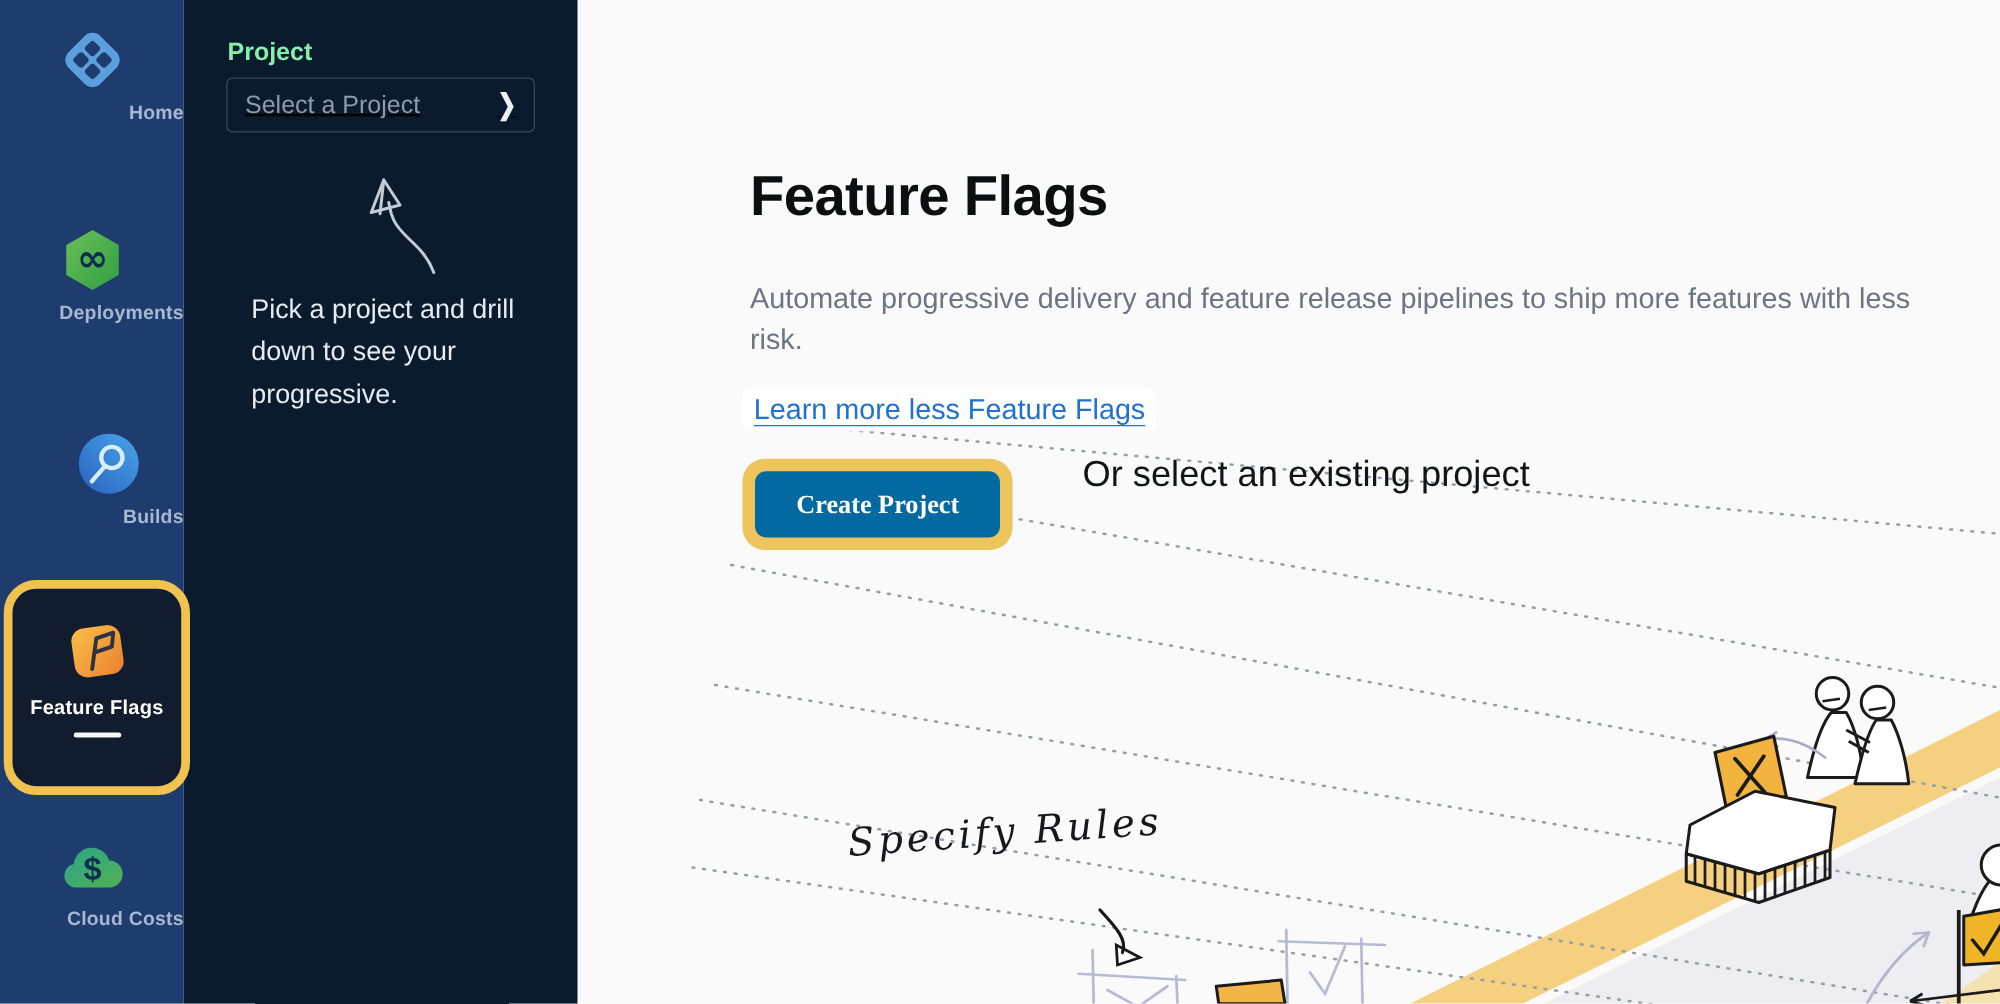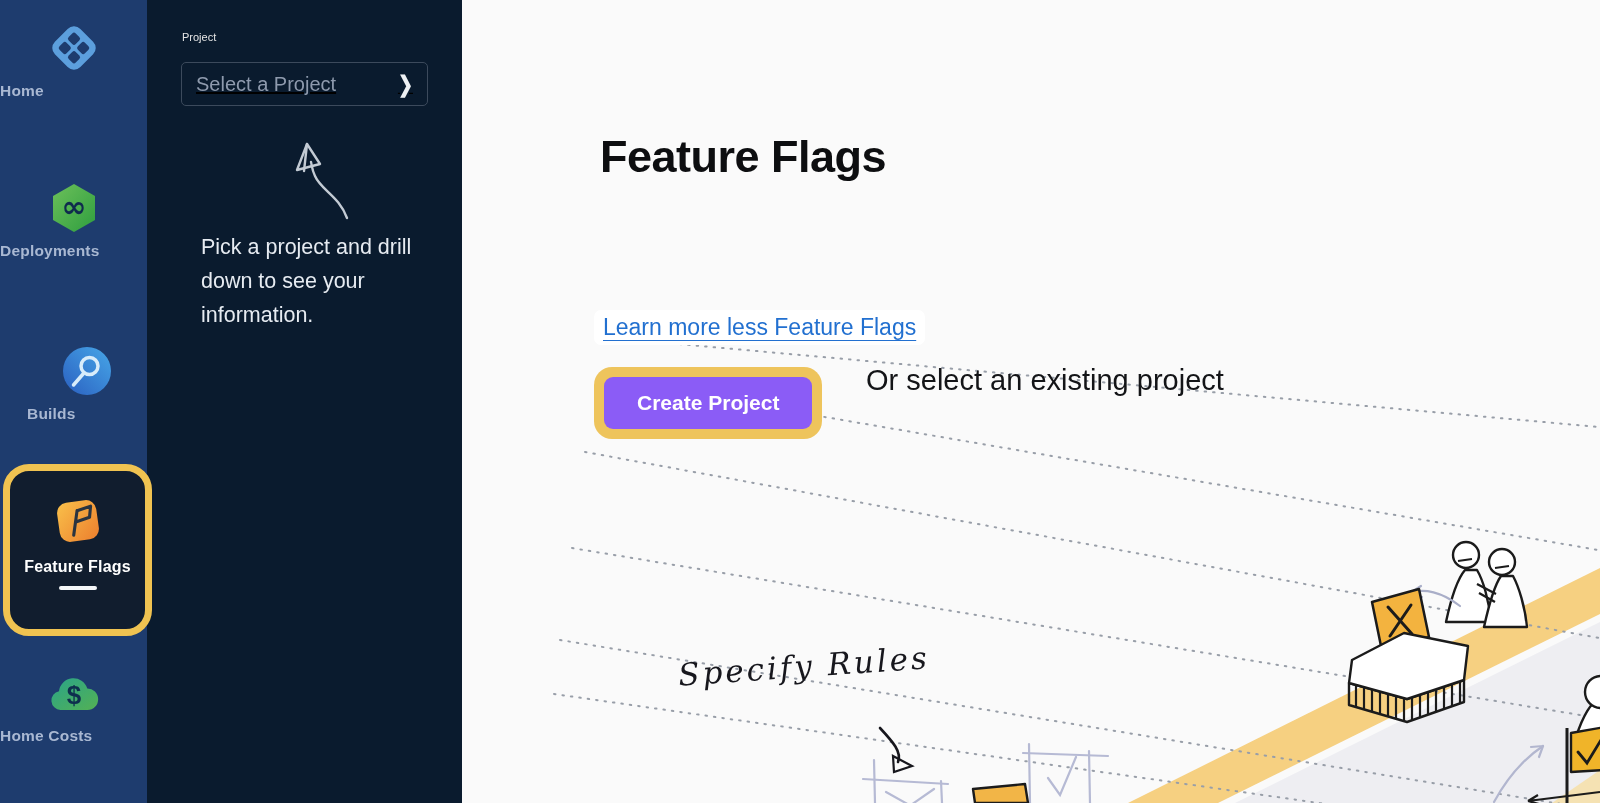--- a/index.html
+++ b/index.html
@@ -6,36 +6,36 @@
   html,body { width:1600px; height:803px; overflow:hidden; background:#fff;
               font-family:"Liberation Sans", sans-serif; }
   #app { position:relative; width:1600px; height:803px; background:#fafafa; }
 
   
   #illu { position:absolute; left:0; top:0; z-index:0; }
 
   
   #leftnav { position:absolute; left:0; top:0; width:147px; height:803px;
              background:#1e3c6e; z-index:3; }
-  .nav-item { position:absolute; left:0; width:147px; text-align:left; cursor:pointer; }
+  .nav-item { position:absolute; left:0; width:147px; text-align:right; cursor:pointer; }
   .nav-item .ic { display:block; margin:0 auto; }
   .nav-label { display:block; margin-top:7px; font-size:15.5px; font-weight:600;
                color:#a9b8d2; letter-spacing:.2px; }
   #ff-ring { position:absolute; left:3px; top:464px; width:149px; height:172px;
              border:7px solid #f0c351; border-radius:26px; background:#111d2e;
              z-index:4; cursor:pointer; }
   #ff-inner { position:relative; width:100%; height:100%; text-align:center; padding-top:22px; }
   #ff-inner .nav-label { color:#ffffff; font-weight:700; font-size:16px; margin-top:9px; }
   .ff-underline { display:block; width:38px; height:4px; border-radius:2px;
                   background:#f4f6f8; margin:10px auto 0; }
 
   
   #panel { position:absolute; left:147px; top:0; width:315px; height:803px;
            background:#0a1b2e; z-index:2; }
-  .panel-label { position:absolute; left:35px; top:31px; font-size:11px; color:#e5e5e5; }
+  .panel-label { position:absolute; left:35px; top:31px; font-size:20px; color:#86efac;font-weight:bold; }
   .proj-select { position:absolute; left:34px; top:62px; width:247px; height:44px;
                  border:1px solid #3c4a5c; border-radius:5px; background:transparent;
                  display:flex; align-items:center; padding:0 14px; cursor:pointer;text-decoration:underline; }
   .proj-select .val { flex:1; font-size:20px; color:#8e9aad; }
   .proj-select .chev { font-size:18px; color:#eef1f4; font-weight:700; transform:scaleY(1.25); }
   .panel-hint { position:absolute; left:54px; top:230px; width:222px;
                 font-size:21.5px; line-height:34px; font-weight:500; color:#e6ebf1; }
   #panel-arrow { position:absolute; left:100px; top:122px; }
 
   
@@ -43,22 +43,22 @@
   .page-title { position:absolute; left:138px; top:131px; font-size:45px; font-weight:700;
                 letter-spacing:-.5px; color:#0d0e10; }
   .page-desc { position:absolute; left:138px; top:222px; width:945px;
                font-size:23px; line-height:33px; color:#6d7584; }
   .learn-link { position:absolute; left:132px; top:310px; font-size:23px; color:#2270d0;
                 text-decoration:underline; text-decoration-thickness:1px;
                 text-underline-offset:5px; background:#ffffff; padding:4px 9px;
                 border-radius:7px; cursor:pointer; }
   .cta-ring { position:absolute; left:132px; top:367px; background:#eec45c;
               border-radius:18px; padding:10px; }
-  .cta-btn { display:block; background:#8b5cf6; border:none; border-radius:9px;
-             color:#ffffff; font-family:Liberation Sans, sans-serif;
+  .cta-btn { display:block; background:#0369a1; border:none; border-radius:9px;
+             color:#ffffff; font-family:Liberation Serif, serif;
              font-size:21px; font-weight:700; padding:14px 33px; cursor:pointer; }
   .or-text { position:absolute; left:404px; top:364px; font-size:29px; color:#131417; }
   .handwriting { position:absolute; left:216px; top:648px; font-family:"DejaVu Serif", serif;
                  font-style:italic; font-size:31px; letter-spacing:3px; color:#17171d;
                  transform:rotate(-4deg); white-space:nowrap; }
 </style>
 </head>
 <body>
 
 <div id="app">
@@ -135,20 +135,21 @@
       <path d="M1528 801 L1600 792 M1528 801 L1538 795 M1528 801 L1539 804" stroke="#1b1b1b" stroke-width="2.2" fill="none"></path>
     </g>
     <g stroke="#b2b6cf" stroke-width="2.2" fill="none" stroke-linecap="round">
       <path d="M1494 802 C1506 780 1522 760 1543 746"></path>
       <path d="M1543 746 L1531 747 M1543 746 L1539 757"></path>
     </g>
   </svg>
 
   <div id="main">
     <h1 class="page-title">Feature Flags</h1>
+    <p class="page-desc">Automate progressive delivery and feature release pipelines to ship more features with less risk.</p>
     <a class="learn-link">Learn more less Feature Flags</a>
     <div class="cta-ring">
       <button class="cta-btn">Create Project</button>
     </div>
     <div class="or-text">Or select an existing project</div>
     <span class="handwriting">Specify Rules</span>
   </div>
 
   <div id="panel">
     <div class="panel-label">Project</div>
@@ -156,21 +157,21 @@
       <span class="val">Select a Project</span>
       <span class="chev">❯</span>
     </div>
     <svg id="panel-arrow" width="115" height="100" viewBox="0 0 115 100">
       <g stroke="#c3cbd4" stroke-width="2.4" fill="none" stroke-linecap="round" stroke-linejoin="round">
         <path d="M100 96 C92 74 74 68 68 54 C65 48 65 44 64 40"></path>
         <polygon points="50,48 60,22 73,42"></polygon>
         <path d="M60 22 L57 49"></path>
       </g>
     </svg>
-    <div class="panel-hint">Pick a project and drill down to see your information.</div>
+    <div class="panel-hint">Pick a project and drill down to see your progressive.</div>
   </div>
 
   <div id="leftnav">
 
     <div class="nav-item" style="top:21px;">
       <svg class="ic" width="54" height="54" viewBox="0 0 54 54">
         <g transform="rotate(45 27 27)">
           <rect x="9" y="9" width="36" height="36" rx="9" fill="#5c9fdd"></rect>
           <rect x="15.5" y="15.5" width="10" height="10" rx="2.5" fill="#1e3c6e"></rect>
           <rect x="28.5" y="15.5" width="10" height="10" rx="2.5" fill="#1e3c6e"></rect>
@@ -214,21 +215,21 @@
       <svg class="ic" width="54" height="54" viewBox="0 0 54 54">
         <defs>
             <linearGradient id="gTeal" x1="0" y1="0" x2="1" y2="1">
           <stop offset="0" stop-color="#2aa489"></stop>
               <stop offset="1" stop-color="#53b154"></stop>
         </linearGradient>
           </defs>
         <path d="M40.5 44 H13.5 A9.5 9.5 0 0 1 12 25.2 A14.5 14.5 0 0 1 40.3 22.5 A10 10 0 0 1 40.5 44 Z" fill="url(#gTeal)"></path>
         <text x="27" y="38" text-anchor="middle" font-size="26" font-weight="bold" fill="#0e2f4e" font-family="'Liberation Sans',sans-serif">$</text>
       </svg>
-      <span class="nav-label">Home Costs</span>
+      <span class="nav-label">Cloud Costs</span>
     </div>
   </div>
 
   <div id="ff-ring">
     <div id="ff-inner">
       <svg class="ic" width="56" height="56" viewBox="0 0 54 54" style="display:block;margin:0 auto;">
         <defs>
             <linearGradient id="gOrange" x1="0" y1="0" x2="1" y2="1">
           <stop offset="0" stop-color="#f9c04a"></stop>
               <stop offset="1" stop-color="#ec7f2e"></stop>

